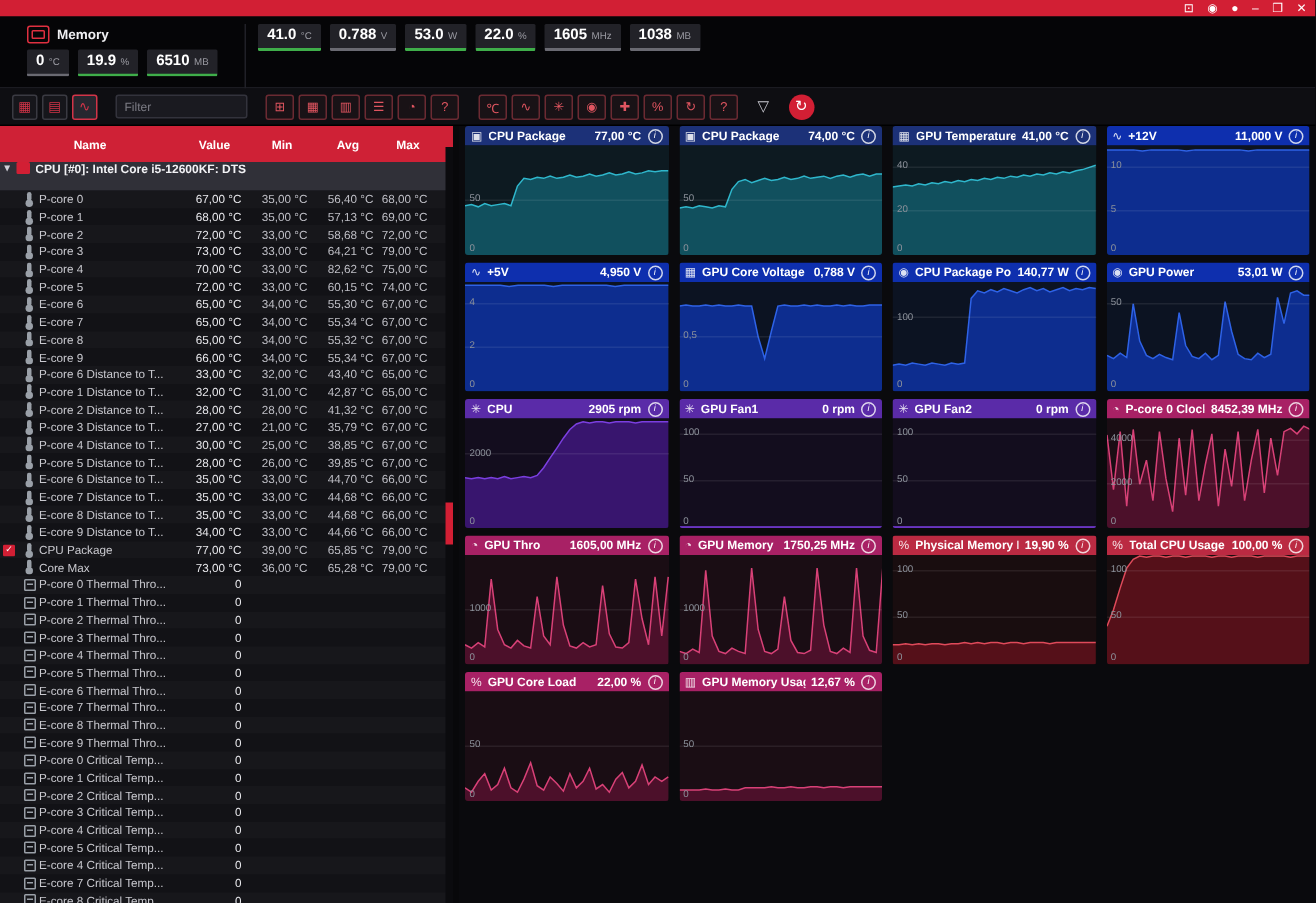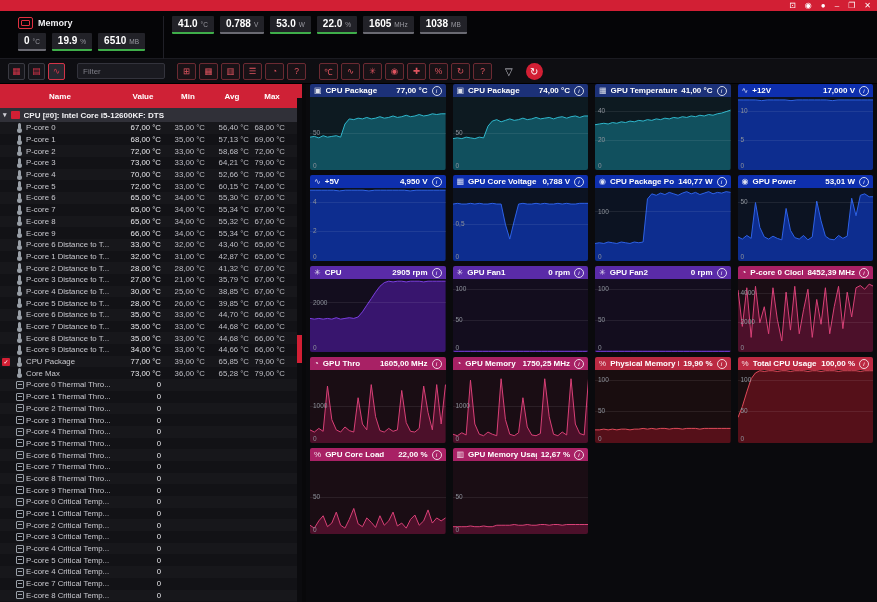--- a/index.html
+++ b/index.html
@@ -38,21 +38,21 @@
   .tool-btn{min-width:15px;height:15px;border:1px solid #6b2a32;background:#191216;color:#e05560;font-size:8.5px;display:flex;align-items:center;justify-content:center;border-radius:2px;cursor:pointer;padding:0 1px}
   .tool-sep{width:7px}
   .funnel-btn{color:#c8c8d0;font-size:10px;margin-left:10px;cursor:pointer}
   .refresh-btn{width:17px;height:17px;border-radius:50%;background:#d21f34;color:#fff;font-size:10px;display:flex;align-items:center;justify-content:center;margin-left:10px;cursor:pointer}
   
   .main{flex:1;display:flex;min-height:0}
   
   .table-pane{width:302px;flex:0 0 auto;display:flex;flex-direction:column;background:#121216;position:relative;min-height:0}
   .t-head{display:grid;grid-template-columns:120px 46px 44px 44px 36px;background:#cf2136;color:#fff;font-size:8px;font-weight:bold;height:24px;align-items:center;flex:0 0 auto}
   .t-head span{text-align:center}
-  .t-group{height:14px;background:#303038;display:flex;align-items:center;gap:4px;padding-left:3px;font-size:8px;font-weight:bold;color:#f2f2f5;flex:0 0 auto;cursor:pointer}
+  .t-group{height:19px;background:#303038;display:flex;align-items:flex-start;gap:4px;padding-left:3px;font-size:8px;font-weight:bold;color:#f2f2f5;flex:0 0 auto;cursor:pointer}
   .chev{font-size:7px;color:#cfcfd6}
   .gchip{width:9px;height:8px;background:#d21f34;border-radius:1px;flex:0 0 auto}
   .gtitle{white-space:nowrap;overflow:hidden}
   .t-body{flex:1;overflow:hidden;min-height:0}
   .t-row{display:grid;grid-template-columns:12px 14px 94px 46px 44px 44px 36px;height:11.7px;align-items:center;font-size:7.8px;background:#121216;cursor:default}
   .t-body .t-row:nth-child(odd){background:#17171b}
   .cell{overflow:hidden;white-space:nowrap}
   .cell.name{color:#c9c9cf}
   .cell.num{text-align:right;padding-right:5px;color:#e8e8ec}
   .cell.num.dim{color:#bfbfc6}
@@ -234,21 +234,21 @@
           <span class="cell num dim">79,00 °C</span>
         </div>
         <div class="t-row">
           <span class="cell gut"></span>
           <span class="cell gut">
             <span class="ricon temp"></span>
           </span>
           <span class="cell name">P-core 4</span>
           <span class="cell num">70,00 °C</span>
           <span class="cell num dim">33,00 °C</span>
-          <span class="cell num dim">52,66 °C</span>
+          <span class="cell num dim">82,62 °C</span>
           <span class="cell num dim">75,00 °C</span>
         </div>
         <div class="t-row">
           <span class="cell gut"></span>
           <span class="cell gut">
             <span class="ricon temp"></span>
           </span>
           <span class="cell name">P-core 5</span>
           <span class="cell num">72,00 °C</span>
           <span class="cell num dim">33,00 °C</span>
@@ -716,21 +716,21 @@
           <svg viewBox="0 0 100 60" preserveAspectRatio="none">
             <polygon points="0,60 0.0,22.8 3.2,22.2 6.5,21.6 9.7,22.2 12.9,21.0 16.1,21.6 19.4,20.4 22.6,21.0 25.8,19.8 29.0,20.4 32.3,19.2 35.5,19.8 38.7,18.6 41.9,19.2 45.2,18.0 48.4,18.6 51.6,17.4 54.8,18.0 58.1,16.8 61.3,17.4 64.5,16.2 67.7,16.8 71.0,15.6 74.2,16.2 77.4,15.0 80.6,15.6 83.9,14.4 87.1,15.0 90.3,13.8 93.5,13.2 96.8,12.0 100.0,10.8 100,60" fill="#11505e"></polygon>
             <polyline points="0.0,22.8 3.2,22.2 6.5,21.6 9.7,22.2 12.9,21.0 16.1,21.6 19.4,20.4 22.6,21.0 25.8,19.8 29.0,20.4 32.3,19.2 35.5,19.8 38.7,18.6 41.9,19.2 45.2,18.0 48.4,18.6 51.6,17.4 54.8,18.0 58.1,16.8 61.3,17.4 64.5,16.2 67.7,16.8 71.0,15.6 74.2,16.2 77.4,15.0 80.6,15.6 83.9,14.4 87.1,15.0 90.3,13.8 93.5,13.2 96.8,12.0 100.0,10.8" fill="none" stroke="#2fb7cc" stroke-width="1" vector-effect="non-scaling-stroke"></polyline>
           </svg>
         </div>
       </div>
       <div class="tile">
         <div class="tile-head" style="background: rgb(14, 47, 174);">
           <span class="tile-icon">∿</span>
           <span class="tile-label">+12V</span>
-          <span class="tile-value">17,000 V</span>
+          <span class="tile-value">11,000 V</span>
           <span class="tile-info">i</span>
         </div>
         <div class="tile-graph" style="background: rgb(12, 19, 34);">
           <div class="gridline" style="bottom: 80%;"></div>
           <span class="tick" style="bottom: calc(80% - 3px);">10</span>
           <div class="gridline" style="bottom: 40%;"></div>
           <span class="tick" style="bottom: calc(40% - 3px);">5</span>
           <span class="tick" style="bottom: 1px;">0</span>
           <svg viewBox="0 0 100 60" preserveAspectRatio="none">
             <polygon points="0,60 0.0,2.4 4.3,2.4 8.7,2.4 13.0,2.4 17.4,3.0 21.7,2.4 26.1,2.4 30.4,2.4 34.8,2.4 39.1,3.0 43.5,2.4 47.8,2.4 52.2,2.4 56.5,2.4 60.9,2.4 65.2,2.4 69.6,3.0 73.9,2.4 78.3,2.4 82.6,2.4 87.0,2.4 91.3,2.4 95.7,2.4 100.0,2.4 100,60" fill="#0d2d8f"></polygon>

